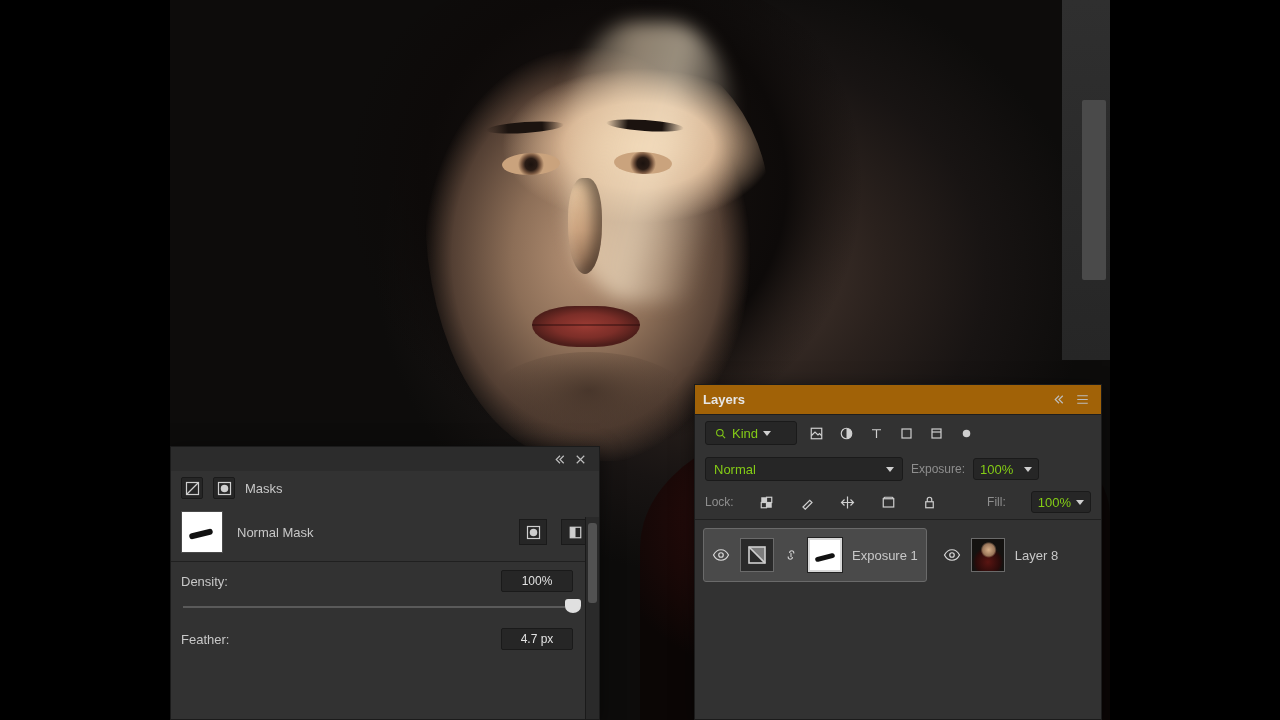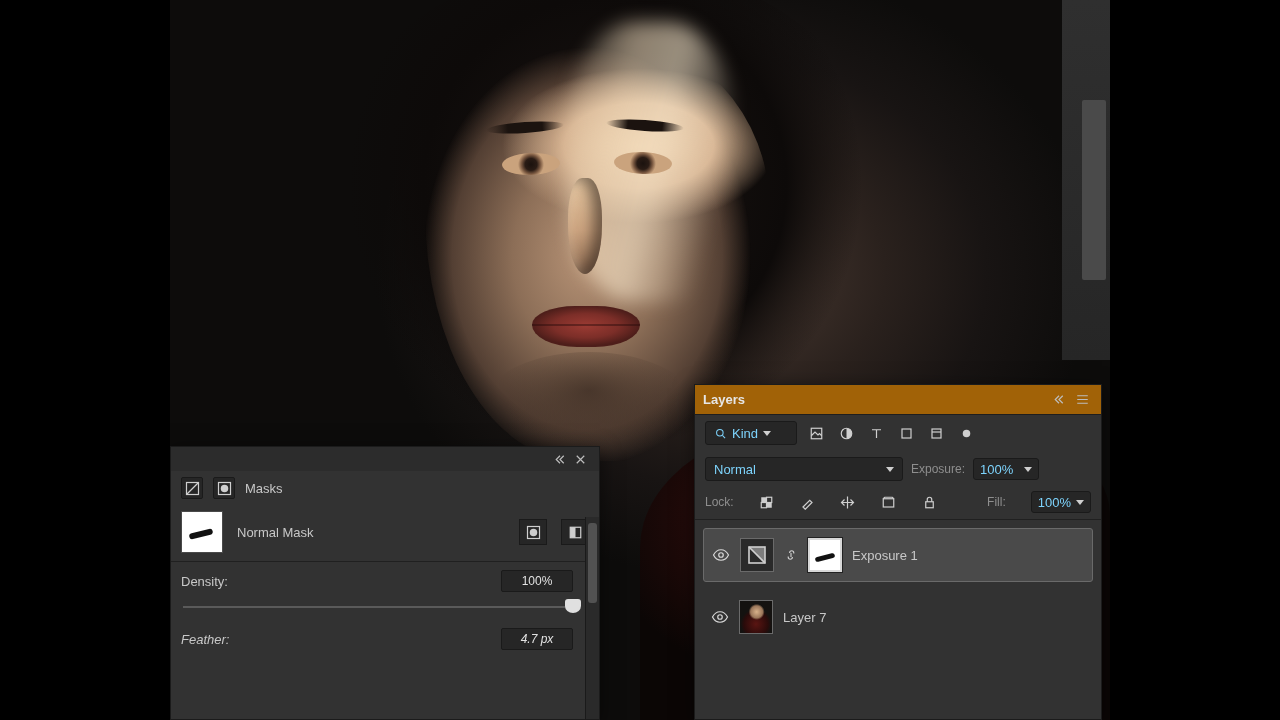--- a/index.html
+++ b/index.html
@@ -60,27 +60,27 @@
   .panel { position:absolute; background:#323232; color:#c8c8c8; font-size:13px; border:1px solid #1b1b1b; box-shadow:0 4px 18px rgba(0,0,0,.5); z-index:10; }
   .panel-header { display:flex; align-items:center; height:30px; padding:0 8px; background:#a16207; border-bottom:1px solid #1e1e1e; }
   .panel-header .title { font-weight:600; color:#e6e6e6; font-size:13px; }
   .panel-header .spacer { flex:1; }
   .hicon { width:22px; height:22px; display:flex; align-items:center; justify-content:center; color:#bdbdbd; cursor:pointer; }
   .row { display:flex; align-items:center; gap:8px; padding:6px 10px; }
   .sep { height:1px; background:#202020; margin:2px 0; }
 
   
   #layers-panel { left:694px; top:384px; width:408px; height:336px; }
-  .pill { display:flex; align-items:center; gap:5px; height:24px; background:#262626; border:1px solid #1a1a1a; border-radius:3px; padding:0 8px; color:#7dd3fc; }
+  .pill { display:flex; align-items:center; gap:5px; height:24px; background:#262626; border:1px solid #1a1a1a; border-radius:3px; padding:0 8px; color:#84cc16; }
   .pill.small { height:22px; padding:0 6px; }
   .iconbtn { width:22px; height:22px; display:flex; align-items:center; justify-content:center; color:#cfcfcf; }
   .iconbtn svg, .hicon svg { width:15px; height:15px; display:block; }
   .labelmut { color:#8e8e8e; font-size:12px; }
   .lockrow { display:flex; align-items:center; gap:25px; padding:4px 10px; }
-  .layer-list { padding:6px 8px; display:flex; flex-direction:column; gap:8px; }
+  .layer-list { padding:6px 8px; display:flex; flex-direction:row; gap:8px; }
   .layer { display:flex; align-items:center; height:54px; border-radius:3px; padding:0 8px; gap:10px; }
   .layer.active { background:#4a4a4a; border:1px solid #6a6a6a; }
   .eye-toggle { width:18px; height:18px; display:flex; align-items:center; justify-content:center; color:#d8d8d8; }
   .thumb { width:34px; height:34px; border:1px solid #6a6a6a; background:#2a2a2a; display:flex; align-items:center; justify-content:center; position:relative; }
   .thumb.mask { background:#fff; border:2px solid #d8d8d8; outline:1px solid #222; }
   .thumb.mask .stroke { position:absolute; left:5px; top:15px; width:20px; height:5px; background:#111; border-radius:3px; transform:rotate(-14deg); }
   .mini-portrait { width:100%; height:100%; background:
       radial-gradient(circle 10px at 52% 34%, #d8b18a 0%, #9a765a 60%, transparent 80%),
       radial-gradient(circle 17px at 50% 72%, #5a1512 0%, #2a0b0a 70%, transparent 90%),
       #141210; }
@@ -268,21 +268,21 @@
       <div class="layer">
         <div class="eye-toggle">
             <svg viewBox="0 0 24 24">
               <path d="M2 12s3.5-7 10-7 10 7 10 7-3.5 7-10 7S2 12 2 12z"></path>
               <circle cx="12" cy="12" r="3"></circle>
             </svg>
           </div>
         <div class="thumb">
             <div class="mini-portrait"></div>
           </div>
-        <span>Layer 7</span>
+        <span>Layer 8</span>
       </div>
     </div>
   </div>
 
   <div id="properties-panel" class="panel">
     <div class="panel-header" style="justify-content:flex-end; border-bottom:none; height:24px; background:#2c2c2c;">
       <span class="hicon">
           <svg viewBox="0 0 20 20">
             <path d="M12 5l-5 5 5 5M7 5l-5 5 5 5" transform="translate(5,0)"></path>
           </svg>
@@ -336,21 +336,21 @@
       <span>Density:</span>
       <div class="value-box">
           <span>100%</span>
         </div>
     </div>
     <div class="slider" style="margin-right:26px;">
       <div class="track"></div>
       <div class="knob" id="density-knob" style="left: 100%;"></div>
     </div>
 
-    <div class="row" style="justify-content:space-between; padding-right:26px;font-style:italic;">
+    <div class="row" style="justify-content:space-between; padding-right:26px;">
       <span>Feather:</span>
       <div class="value-box">
           <span>4.7 px</span>
         </div>
     </div>
 
     <div class="prop-scroll">
         <div class="thumb-sb"></div>
       </div>
   </div>

